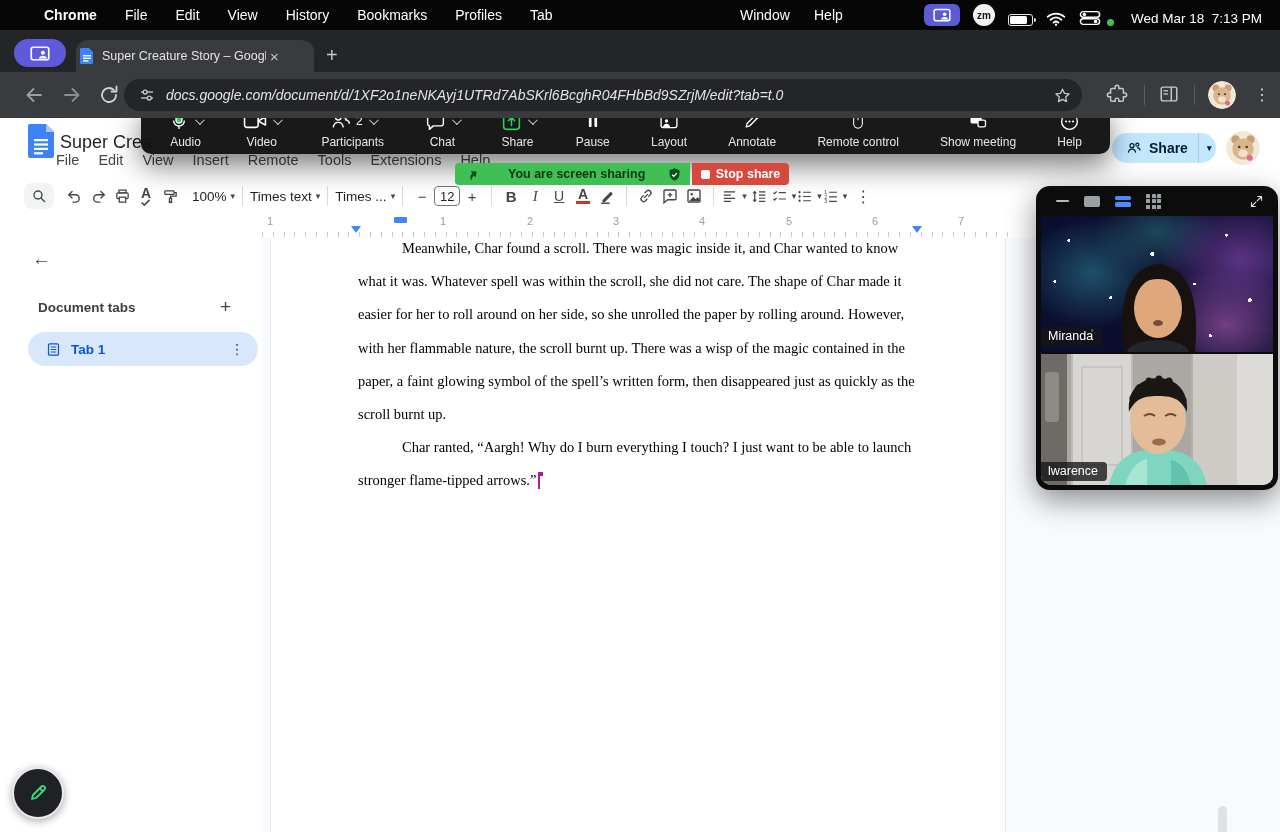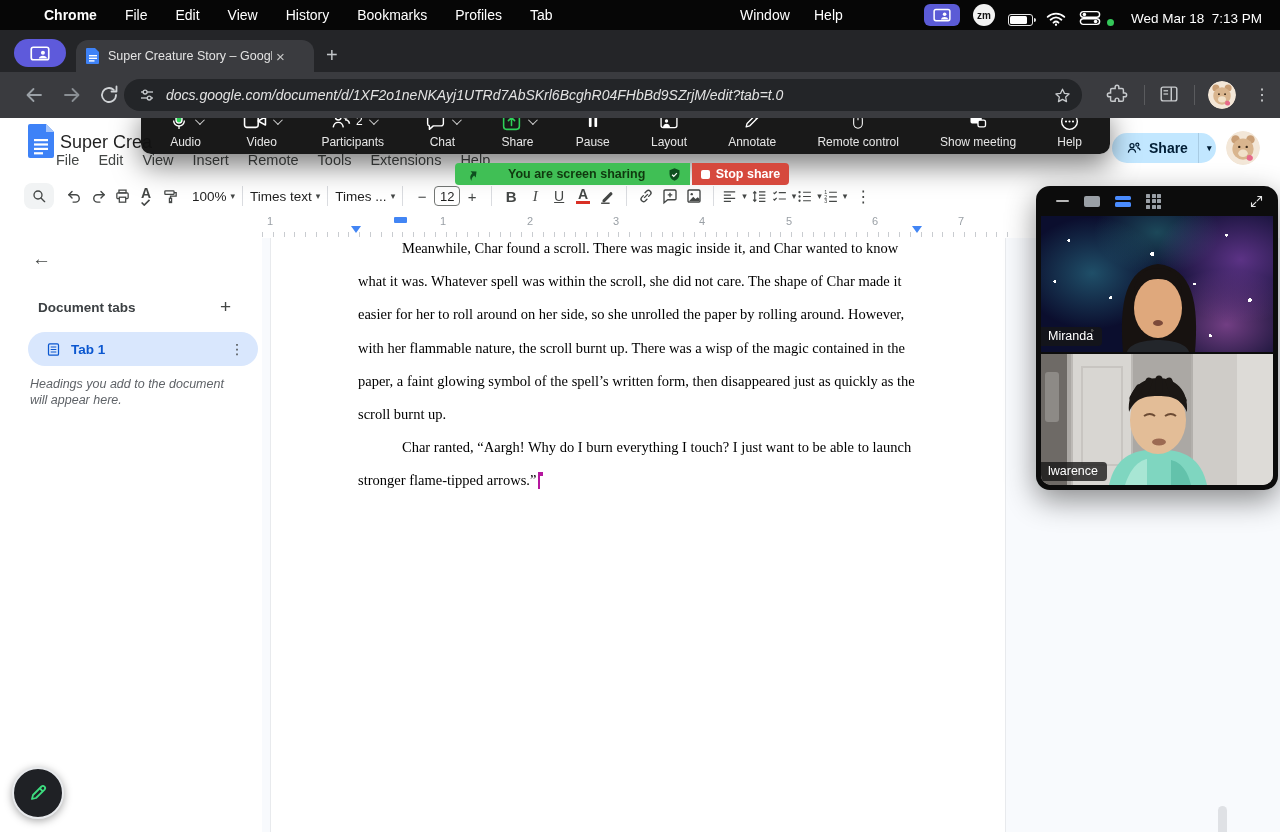--- a/index.html
+++ b/index.html
@@ -21,21 +21,21 @@
   .mb-batt::after { content:""; position:absolute; right:-4px; top:3px; width:2px; height:4px; background:#e8e8e8; border-radius:0 2px 2px 0; }
   .mb-batt i { position:absolute; left:1px; top:1px; bottom:1px; width:17px; background:#fff; border-radius:1.5px; }
   .mb-dot { width:7px; height:7px; border-radius:50%; background:#34c759; margin-left:-7px; }
   .mb-clock { font-size:13.5px; margin-left:4px; margin-right:10px; white-space:pre; }
 
   
   .tabstrip { position:absolute; left:0; top:30px; width:1280px; height:42px; background:#242528; z-index:50; }
   .ts-pill { position:absolute; left:14px; top:9px; width:52px; height:28px; border-radius:14px; background:#5e5adb;
              display:flex; align-items:center; justify-content:center; }
   .tab { position:absolute; left:76px; top:10px; width:238px; height:32px; background:#3a3b3f;
-         border-radius:12px 12px 0 0; display:flex; align-items:center; padding:0 10px; }
+         border-radius:12px 12px 0 0; display:flex; align-items:center; padding:0 4px; }
   .tab-title { color:#e3e3e3; font-size:12.5px; margin-left:8px; width:164px; white-space:nowrap; overflow:hidden; }
   .tab-close { color:#c8c8c8; font-size:15px; margin-left:4px; cursor:default; }
   .newtab { position:absolute; left:326px; top:12px; color:#c3c6c9; font-size:20px; line-height:26px; }
 
   
   .btoolbar { position:absolute; left:0; top:72px; width:1280px; height:46px; background:#3a3b3f; z-index:50; }
   .nav-ic { position:absolute; top:11px; }
   .omnibox { position:absolute; left:124px; top:7px; width:958px; height:32px; background:#232528; border-radius:16px;
              display:flex; align-items:center; color:#e3e3e3; }
   .url { font-size:14px; margin-left:10px; color:#e3e3e3; white-space:nowrap;font-style:italic; }
@@ -512,21 +512,20 @@
     <span class="sp-title">Document tabs</span>
     <span class="sp-plus">+</span>
     <div class="sp-tab">
       <svg style="margin-left:18px" width="15" height="15" viewBox="0 0 24 24">
           <rect x="4" y="3" width="16" height="18" rx="2" fill="none" stroke="#0b57d0" stroke-width="2"></rect>
           <path d="M7.5 8h9M7.5 12h9M7.5 16h9" stroke="#0b57d0" stroke-width="1.8"></path>
         </svg>
       <span class="sp-tab-label">Tab 1</span>
       <span class="sp-tab-kebab">⋮</span>
     </div>
-    <div class="sp-hint">Headings you add to the document will appear here.</div>
   </div>
 
   <div class="ztoolbar">
     <div class="zbtn">
       <span class="zic">
         <svg width="20" height="22" viewBox="0 0 24 24">
             <defs>
               <linearGradient id="micg" x1="0" y1="0" x2="0" y2="1">
                 <stop offset="0.32" stop-color="#141414"></stop>
                 <stop offset="0.32" stop-color="#2ed058"></stop>

